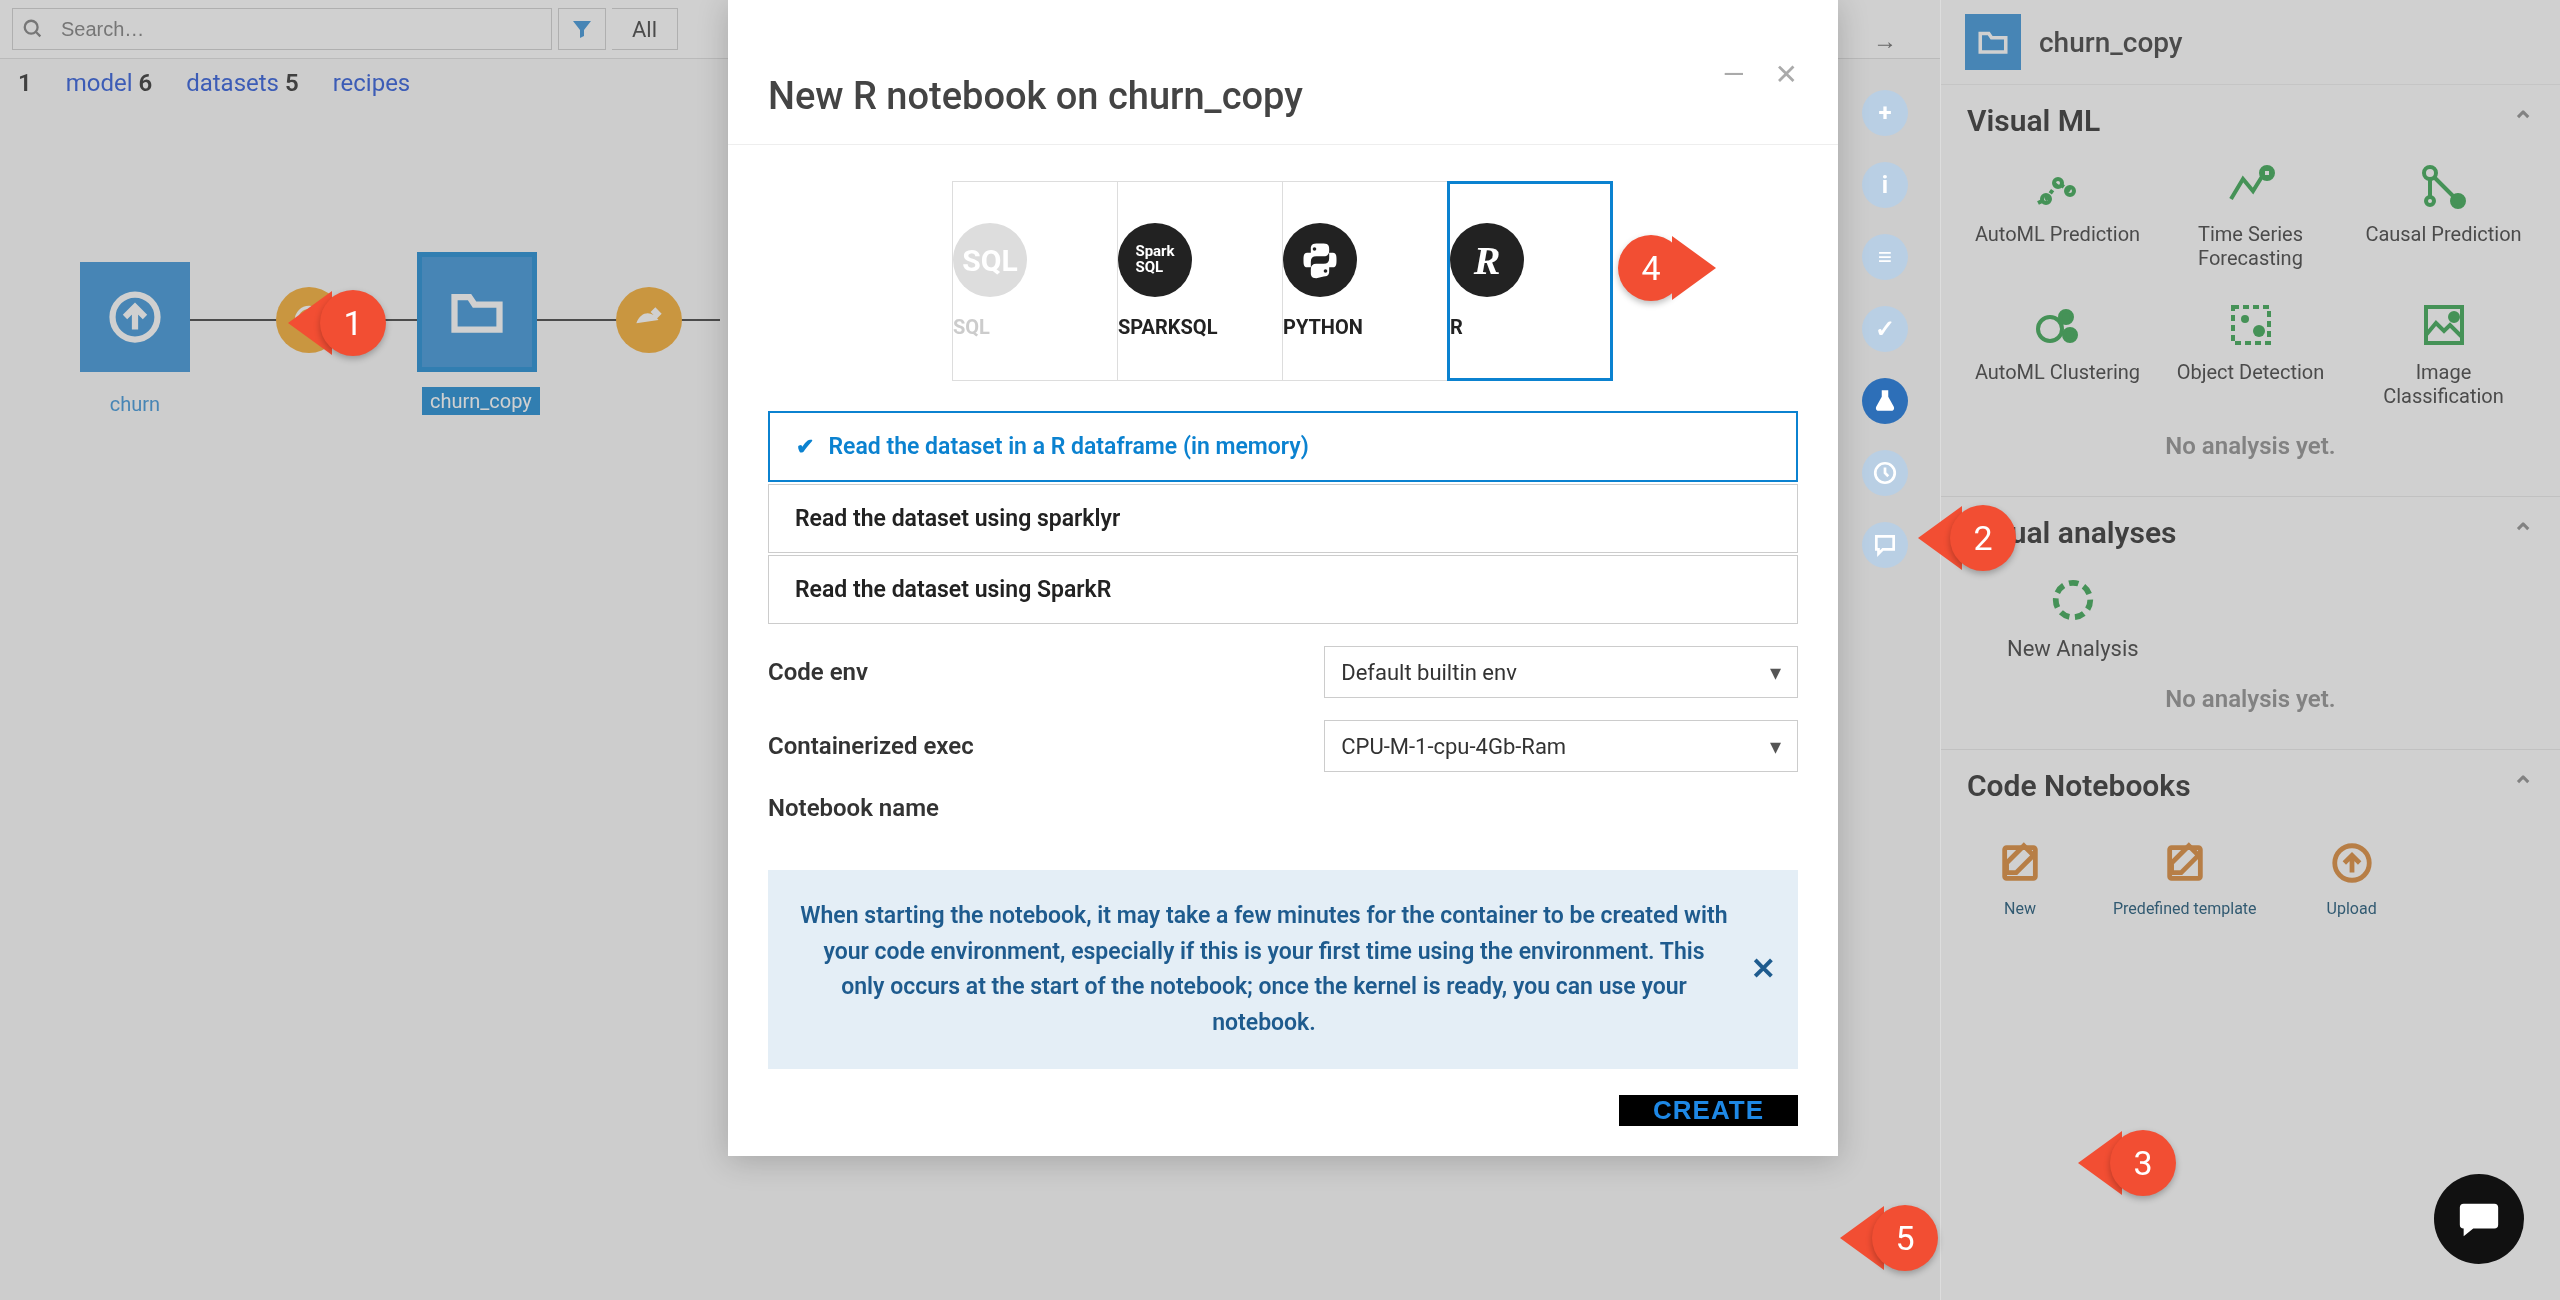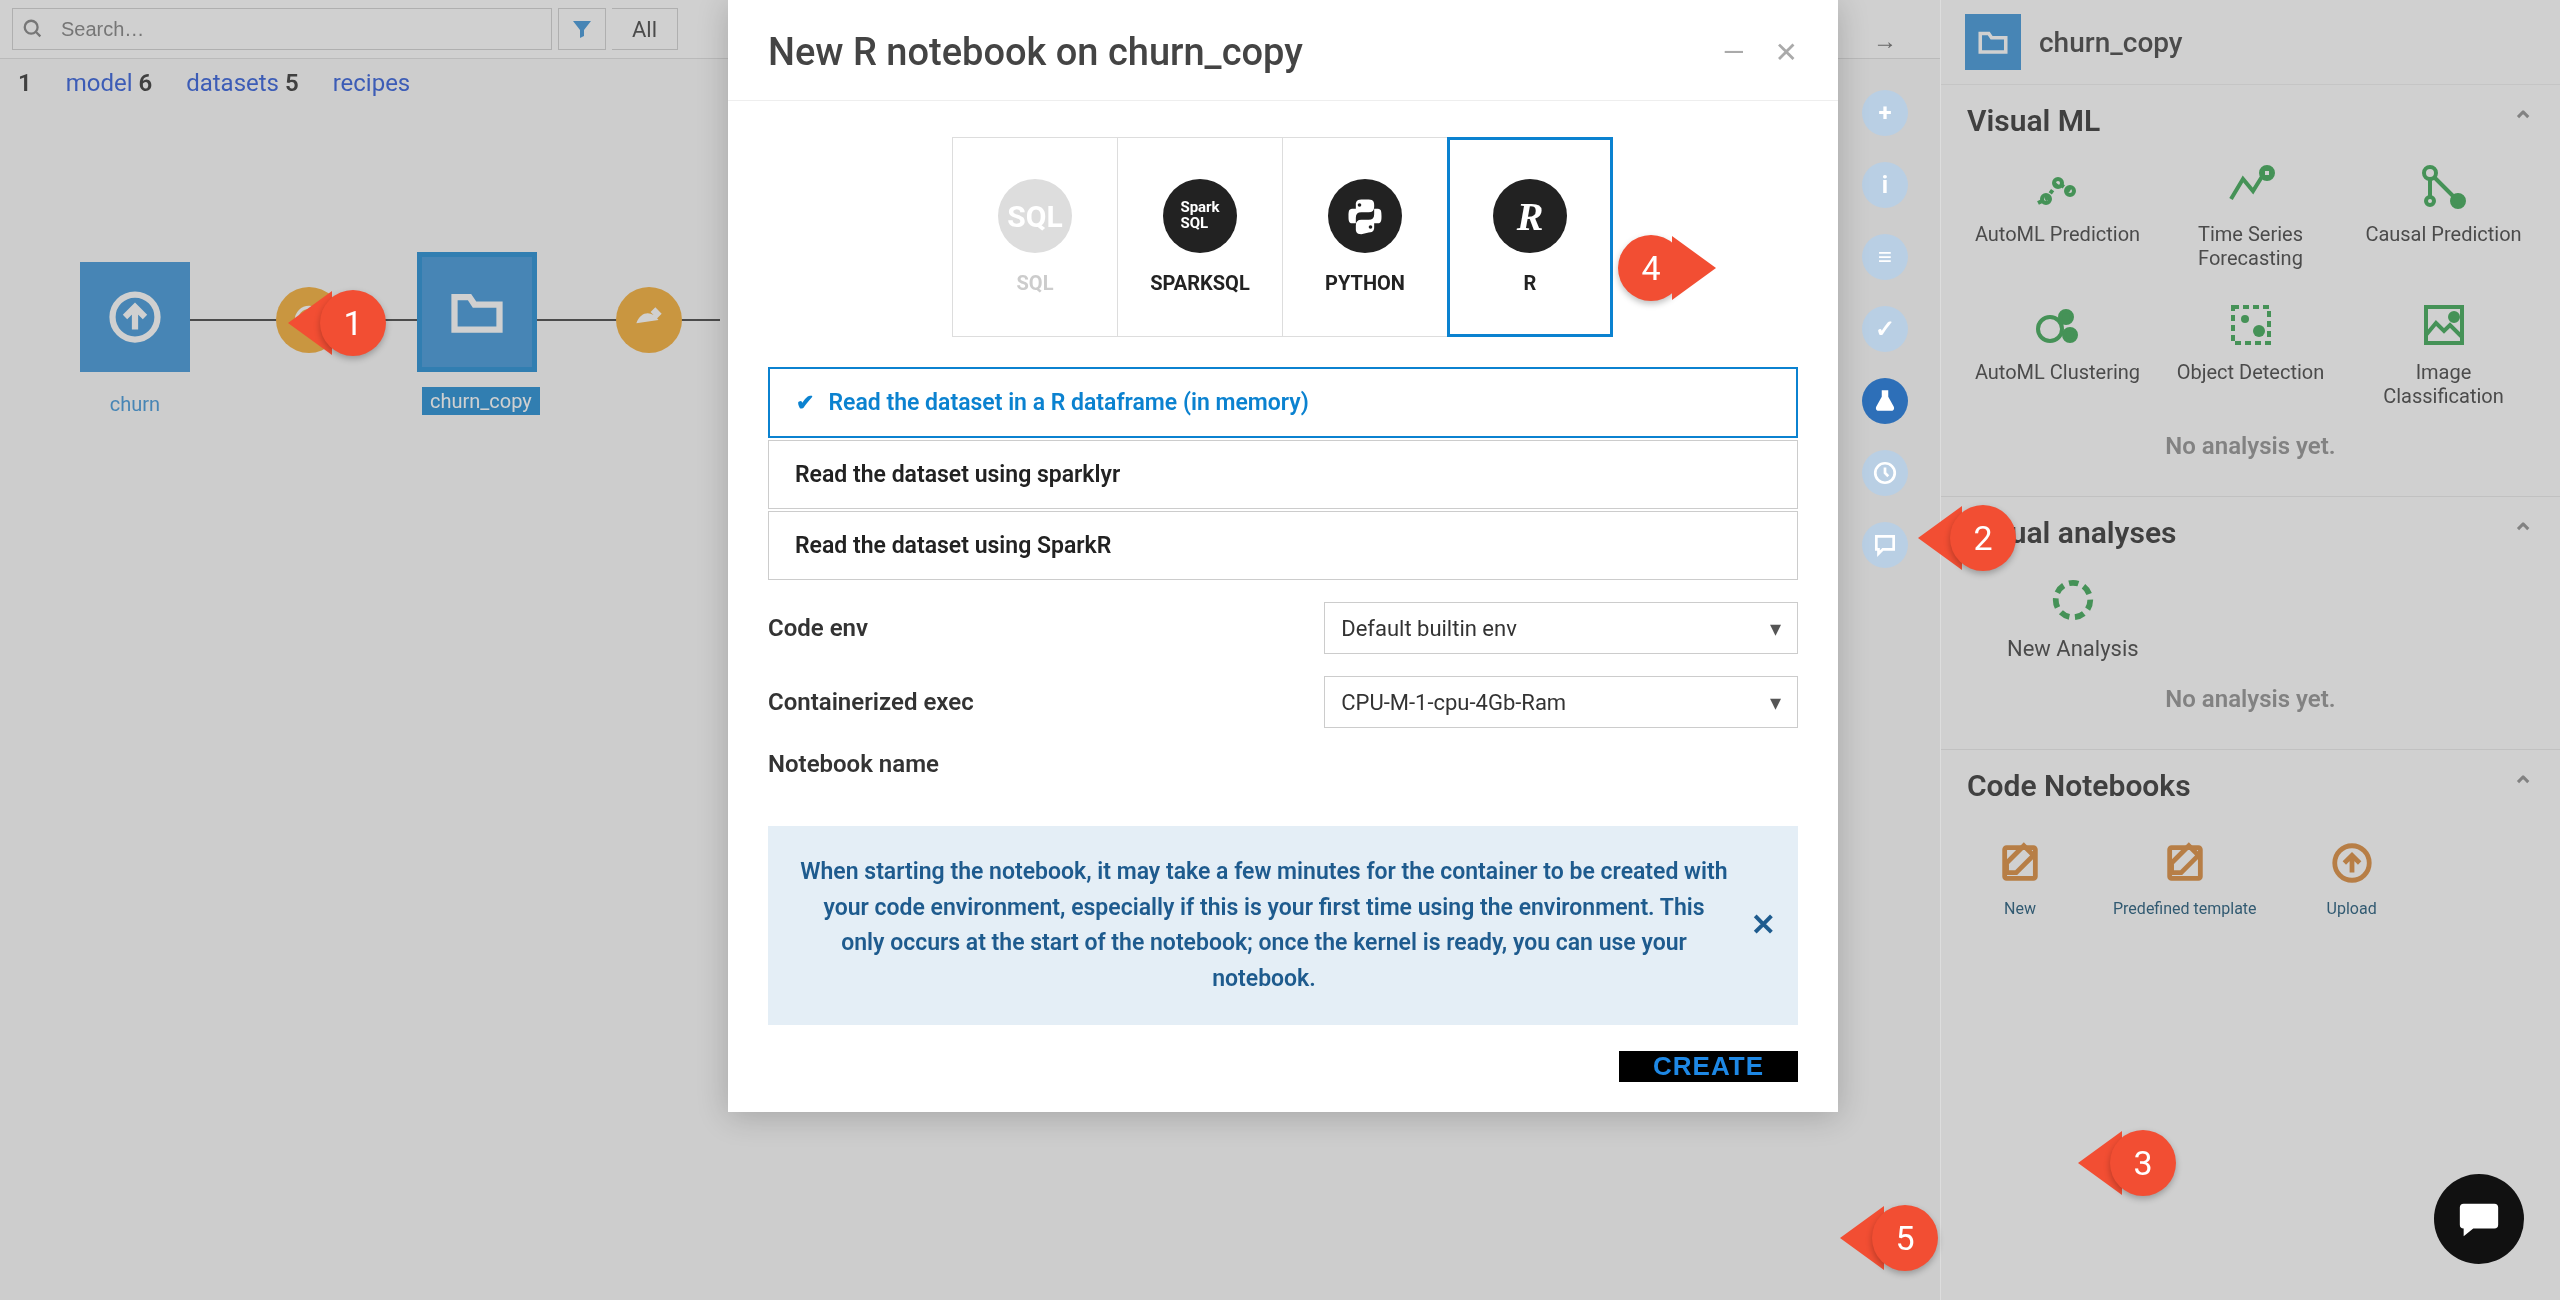--- a/index.html
+++ b/index.html
@@ -40,24 +40,24 @@
 
 
 .action-col { position:absolute; left:1862px; top:18px; display:flex; flex-direction:column; gap:26px; z-index:10; }
 .action-btn { width:46px; height:46px; border-radius:50%; background:#b9cfe4; color:#fff; display:flex; align-items:center; justify-content:center; font-size:24px; font-weight:bold; }
 .action-btn.arrow { background:transparent; color:#666; }
 .action-btn.active { background:#2d6fb8; }
 
 
 .modal { position:absolute; left:728px; top:0; width:1110px; background:#fff; z-index:50; box-shadow:0 4px 30px rgba(0,0,0,.2); padding-bottom:20px; }
 .modal-head { display:flex; align-items:center; justify-content:space-between; padding:30px 40px 26px; border-bottom:1px solid #eee; }
-.modal-head h2 { font-size:38px; font-weight:500; color:#444; }
+.modal-head h2 { font-size:38px; font-weight:500; color:#444;margin-top:44px; }
 .modal-head .ctrls { display:flex; gap:30px; color:#aaa; font-size:28px; }
 .kernel-row { display:flex; justify-content:center; gap:0; padding:36px 0 20px; }
-.kernel-card { width:166px; height:200px; border:1px solid #ddd; margin-left:-1px; display:flex; flex-direction:column; align-items:center; justify-content:center; gap:18px; font-weight:700; font-size:20px; color:#222; cursor:pointer; }
+.kernel-card { width:166px; height:200px; border:1px solid #ddd; margin-left:-1px; display:flex; flex-direction:column; justify-content:center; gap:18px; font-weight:700; font-size:20px; color:#222; cursor:pointer; }
 .kernel-card.disabled { color:#ccc; }
 .kernel-card.selected { border:3px solid #0b82d0; position:relative; z-index:2; }
 .kernel-icon { width:74px; height:74px; border-radius:50%; background:#222; color:#fff; display:flex; align-items:center; justify-content:center; font-size:30px; font-weight:700; }
 .kernel-card.disabled .kernel-icon { background:#ddd; }
 .option-list { padding:10px 40px 4px; }
 .option { border:1px solid #ccc; padding:20px 26px; font-size:23px; font-weight:600; color:#222; margin-bottom:2px; cursor:pointer; }
 .option.selected { border:2px solid #0b82d0; color:#0b82d0; }
 .option.selected::before { content:"✔"; margin-right:14px; color:#0b82d0; font-size:22px; }
 .form-rows { padding:16px 40px; }
 .form-row { display:flex; align-items:center; margin-bottom:22px; }

